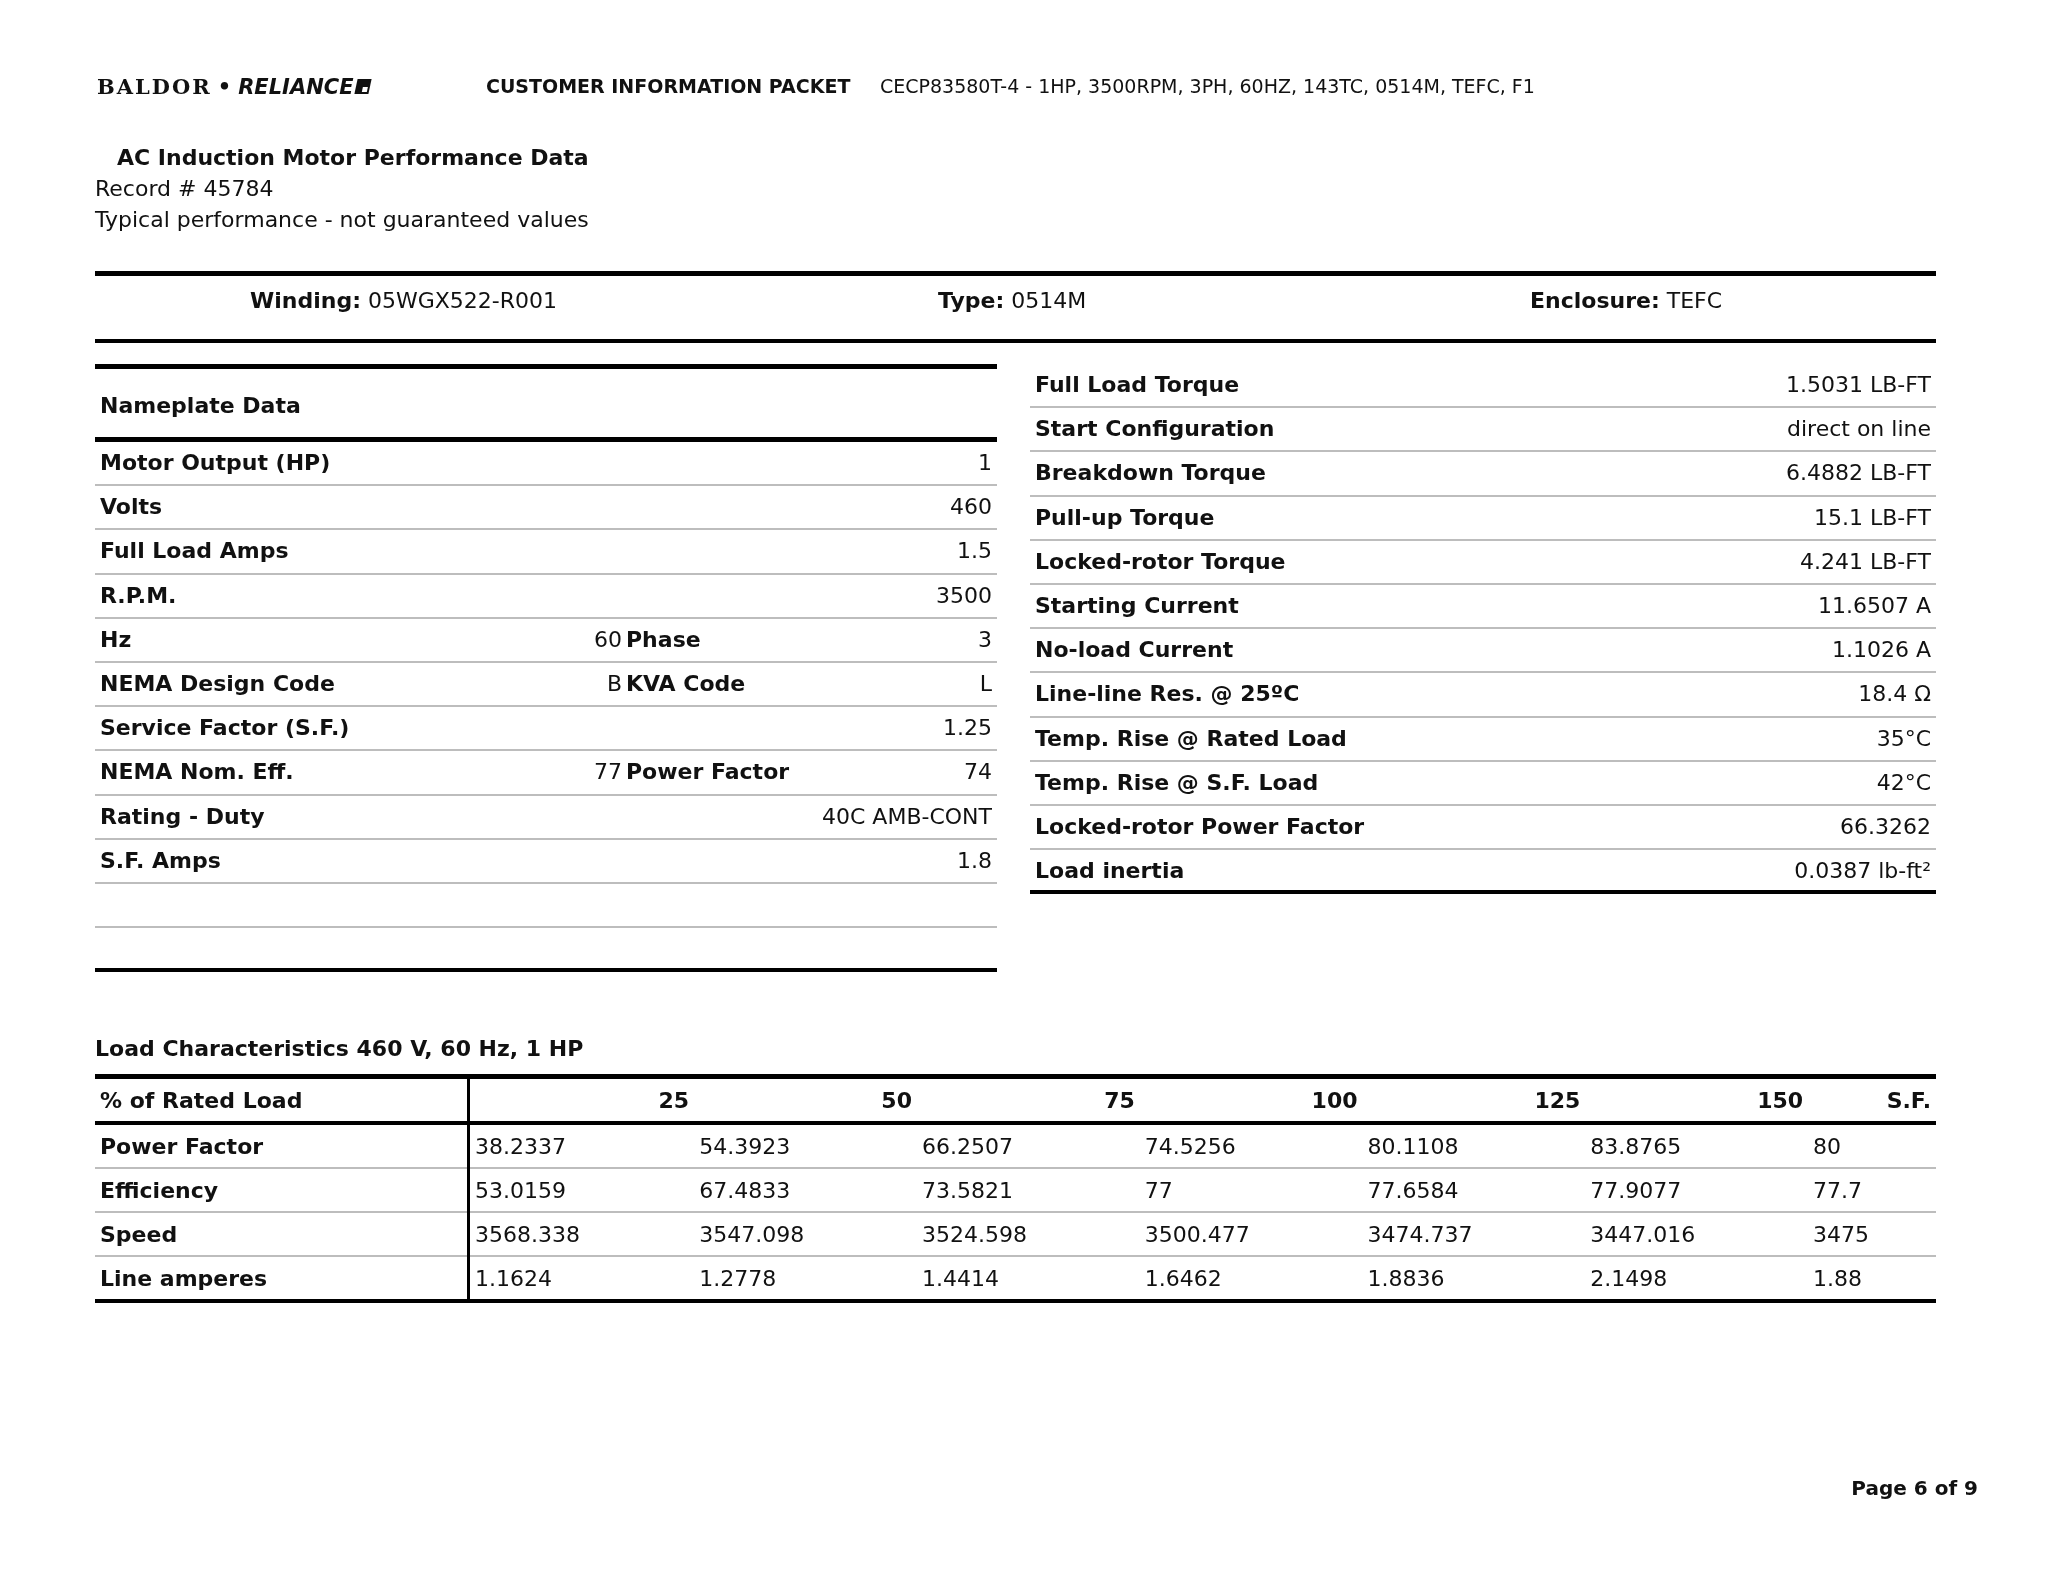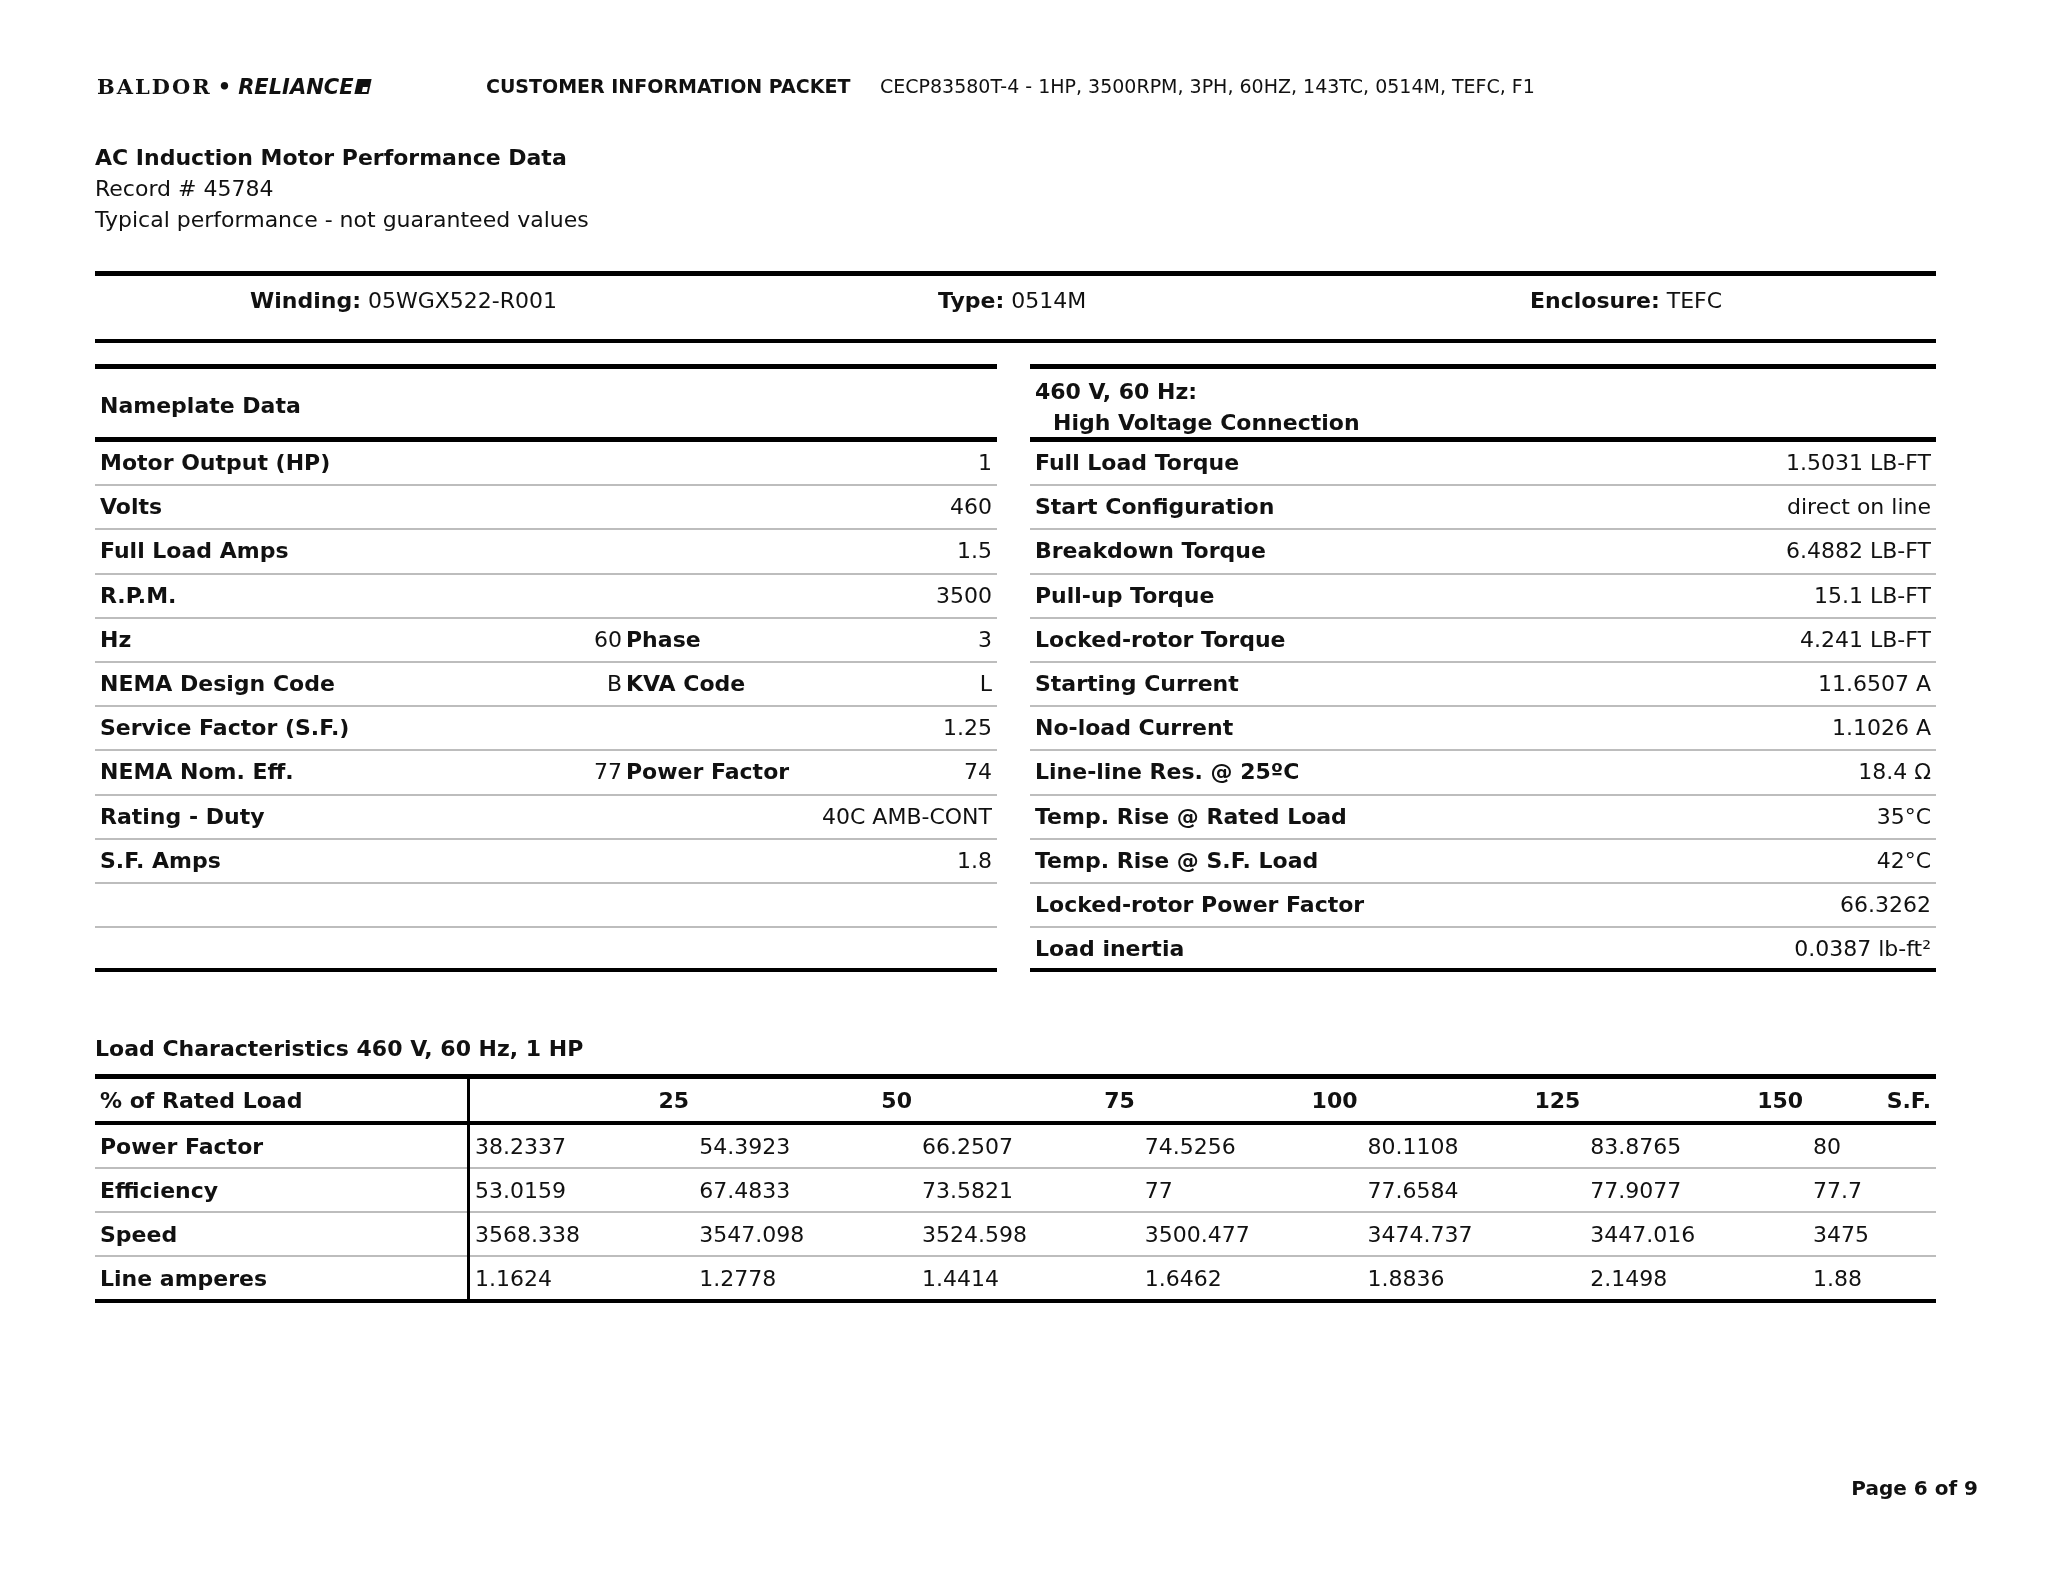--- a/index.html
+++ b/index.html
@@ -21,21 +21,21 @@
     display: inline-block; width: 14px; height: 15px; background: #111; margin-left: 2px;
     transform: skewX(-12deg); position: relative;
   }
   .logo .mark::after {
     content: ""; position: absolute; right: 2px; bottom: 2px; width: 5px; height: 5px; background: #fff;
   }
   .cip { left: 486px; top: 75px; font-size: 19px; font-weight: bold; white-space: nowrap; }
   .model { left: 880px; top: 75px; font-size: 19px; white-space: nowrap; }
 
   .title-block { left: 95px; top: 142px; font-size: 22px; line-height: 31px; }
-  .title-block .t { font-weight: bold; }
+  .title-block .t { font-weight: bold; text-align: right; }
 
   
   .rule-thick { background: #000; height: 5px; }
   .winding-bar { left: 95px; top: 271px; width: 1841px; height: 72px; }
   .winding-bar .top { position: absolute; left: 0; top: 0; width: 100%; }
   .winding-bar .bot { position: absolute; left: 0; bottom: 0; width: 100%; }
   .winding-bar .field { position: absolute; top: 17px; font-size: 22px; white-space: nowrap; }
   .winding-bar .field b { font-weight: bold; }
 
   
@@ -157,24 +157,20 @@
     <span class="k"></span>
     <span class="v"></span>
   </div>
   <div class="kv-row">
     <span class="k"></span>
     <span class="v"></span>
   </div>
 </div>
 
 <div class="kv-table right-table">
-  <div class="head">
-    <div class="label" style="top:10px;">460 V, 60 Hz:</div>
-    <div class="label" style="top:41px; left:23px;">High Voltage Connection</div>
-  </div>
   <div class="kv-row">
     <span class="k">Full Load Torque</span>
     <span class="v">1.5031 LB-FT</span>
   </div>
   <div class="kv-row">
     <span class="k">Start Configuration</span>
     <span class="v">direct on line</span>
   </div>
   <div class="kv-row">
     <span class="k">Breakdown Torque</span>

